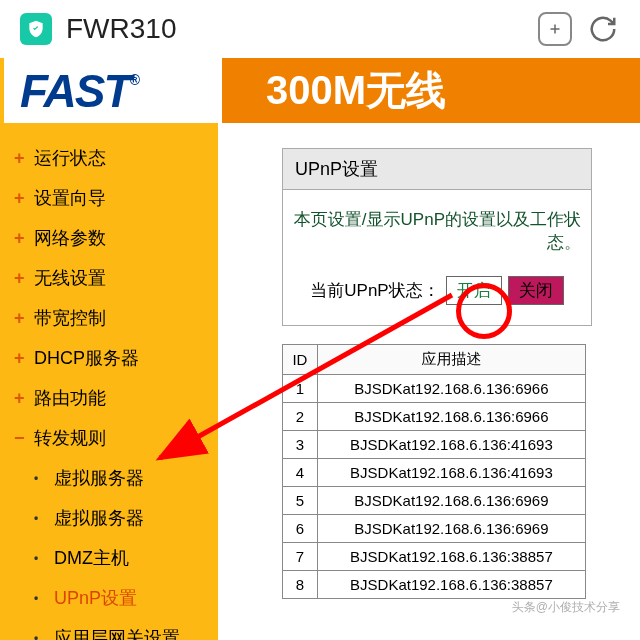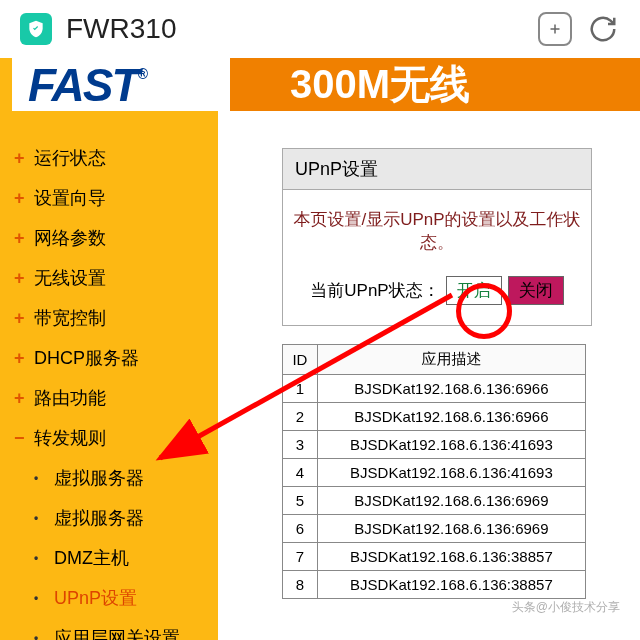--- a/index.html
+++ b/index.html
@@ -5,36 +5,36 @@
 * { margin: 0; padding: 0; box-sizing: border-box; }
 body { font-family: "Microsoft YaHei", Arial, sans-serif; width: 640px; height: 640px; overflow: hidden; position: relative; background: #fff; }
 .browser-bar { display: flex; align-items: center; padding: 8px 20px; gap: 14px; background: #fff; height: 58px; }
 .shield { width: 32px; height: 32px; background: #18c9a8; border-radius: 6px; display: flex; align-items: center; justify-content: center; }
 .shield svg { width: 20px; height: 20px; }
 .address { flex: 1; font-size: 28px; color: #222; }
 .bookmark-btn, .reload-btn { width: 34px; height: 34px; border: 2px solid #888; border-radius: 8px; display: flex; align-items: center; justify-content: center; color: #666; }
 .reload-btn { border: none; }
 .reload-btn svg { width: 30px; height: 30px; }
 .content { display: flex; height: calc(100% - 58px); }
-.header-band { position: absolute; top: 58px; left: 12px; right: 0; height: 53px; display: flex; }
+.header-band { position: absolute; top: 58px; left: 4px; right: 0; height: 65px; display: flex; }
 .logo-area { width: 218px; background: #fff; display: flex; align-items: center; padding-left: 14px; border: 2px solid #fff; }
 .logo-text { font-family: Arial, sans-serif; font-size: 46px; font-weight: 900; color: #003b8e; letter-spacing: -2px; font-style: italic; }
 .logo-text sup { font-size: 14px; vertical-align: top; position: relative; top: 8px; }
-.banner { flex: 1; background: #f08000; color: #fff; font-size: 40px; font-weight: bold; display: flex; align-items: center; padding-left: 60px; }
+.banner { flex: 1; background: #f08000; color: #fff; font-size: 40px; font-weight: bold; display: flex; align-items: center; padding-left: 44px; }
 .sidebar { width: 218px; background: #fdb813; padding-top: 80px; font-size: 18px; }
 .nav-item { display: flex; align-items: center; padding: 8px 14px; color: #000; cursor: pointer; gap: 8px; }
 .nav-item.sub { padding-left: 34px; color: #000; }
 .nav-item.sub.active { color: #d40; }
 .bullet { color: #e05500; font-size: 18px; font-weight: bold; width: 12px; }
 .sub .bullet { color: #333; font-size: 12px; }
 .main { flex: 1; padding: 90px 0 0 64px; background: #fff; }
 .panel { border: 1px solid #aaa; width: 310px; }
 .panel-title { background: #e8e8e8; padding: 8px 12px; font-size: 18px; border-bottom: 1px solid #aaa; }
 .panel-body { padding: 18px 10px 14px; font-size: 17px; }
-.desc { text-align: center; color: #7f1d1d; margin-bottom: 22px; }
+.desc { text-align: right; color: #14532d; margin-bottom: 22px; }
 .status-row { display: flex; align-items: center; justify-content: center; gap: 6px; margin-bottom: 6px; }
 .status-label { color: #000; text-align: right; }
 .btn { border: 1px solid #666; background: #be185d; padding: 2px 10px; font-size: 17px; cursor: pointer; }
 .btn.on { background: #fff; color: #15803d; position: relative; z-index: 2; }
 .circle { position: absolute; width: 56px; height: 56px; border: 5px solid #ff0000; border-radius: 50%; top: 283px; left: 456px; z-index: 10; pointer-events: none; }
 .arrow-svg { position: absolute; top: 260px; left: 100px; z-index: 9; pointer-events: none; }
 .tbl { width: 304px; border-collapse: collapse; margin-top: 18px; font-size: 15px; }
 .tbl td, .tbl th { border: 1px solid #888; padding: 5px 6px; text-align: center; font-weight: normal; background: #fff; }
 .tbl th { background: #fafafa; }
 .watermark { position: absolute; bottom: 24px; right: 20px; color: rgba(120,120,120,0.6); font-size: 12px; z-index: 20; }

